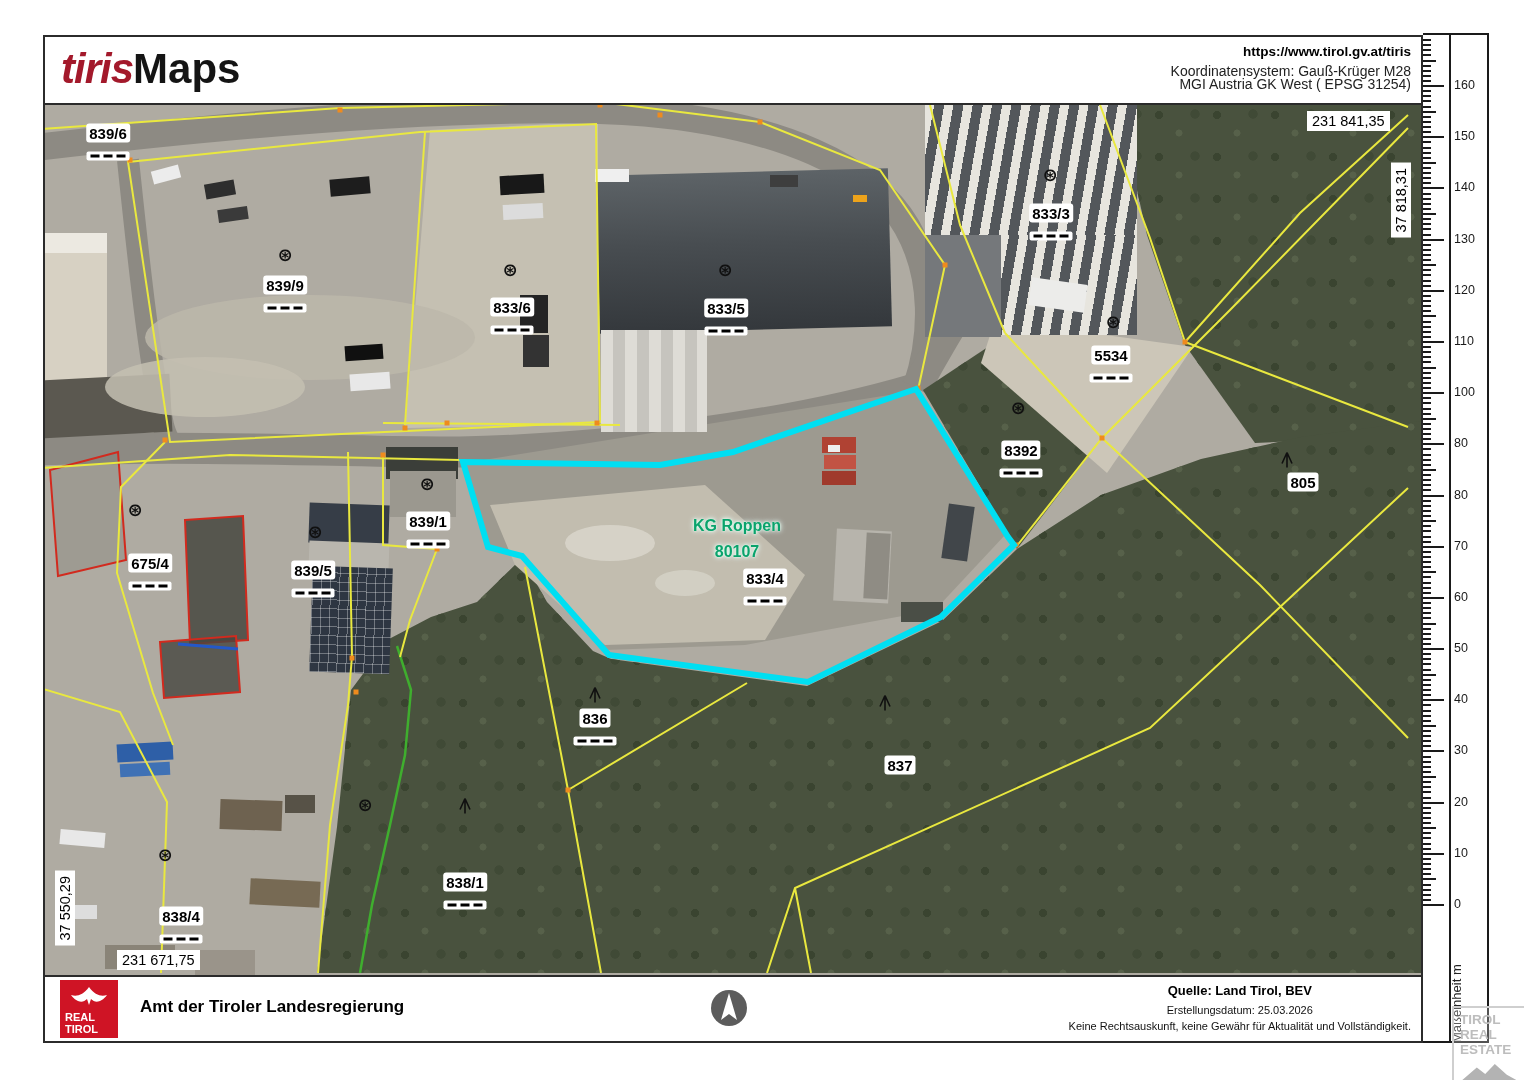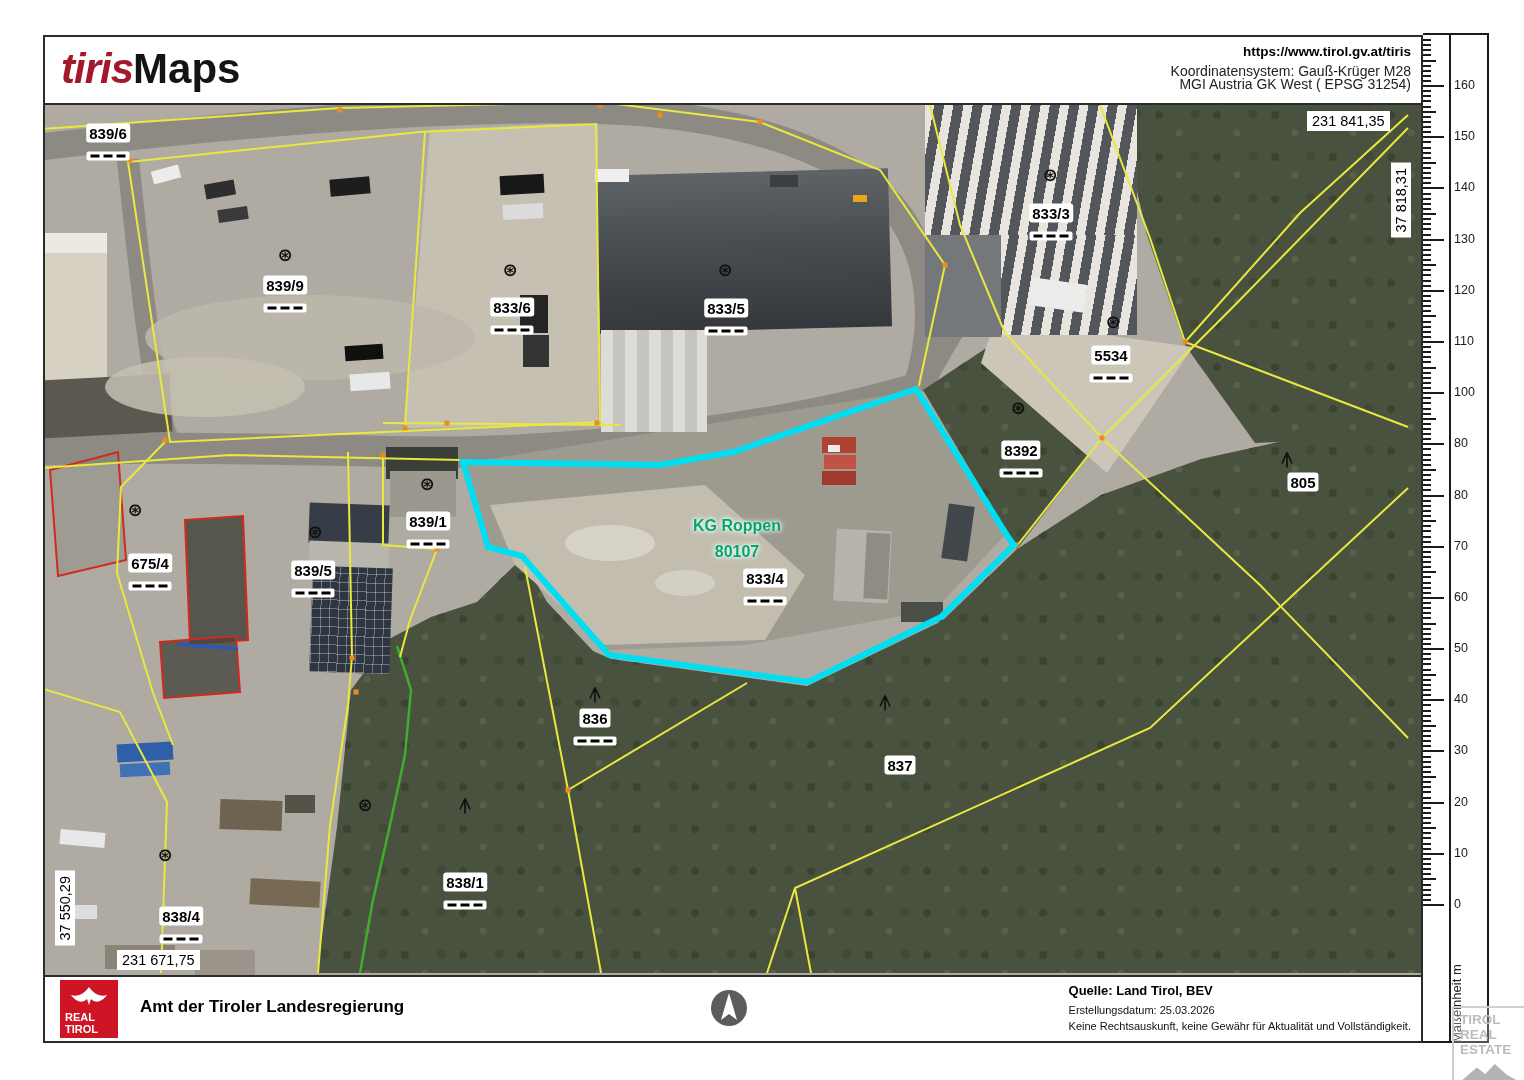--- a/index.html
+++ b/index.html
@@ -50,21 +50,21 @@
   .coordbox.vert{writing-mode:vertical-rl;transform:rotate(180deg);padding:5px 2px;}
   
   .footer{position:absolute;left:0;bottom:0;width:100%;height:66px;border-top:2px solid #2b2b2b;
           box-sizing:border-box;background:#fff;}
   .lt-logo{position:absolute;left:15px;top:3px;width:58px;height:58px;background:#cf1425;
            color:#fff;box-sizing:border-box;}
   .lt-logo .txt{position:absolute;left:5px;bottom:3px;font-size:11px;font-weight:bold;line-height:12px;}
   .lt-logo svg{position:absolute;left:9px;top:4px;}
   .org{position:absolute;left:95px;top:20px;font-size:17px;font-weight:bold;color:#000;}
   .north{position:absolute;left:664px;top:11px;width:40px;height:40px;}
-  .ftr-right{position:absolute;right:10px;top:6px;text-align:left;}
+  .ftr-right{position:absolute;right:10px;top:6px;text-align:center;}
   .ftr-src{font-size:13px;font-weight:bold;color:#000;}
   .ftr-date{font-size:11px;color:#111;margin-top:6px;}
   .ftr-disc{font-size:11px;color:#111;margin-top:4px;}
   
   .ruler-tick{position:absolute;height:2px;background:#1a1a1a;}
   .ruler-lbl{position:absolute;font-size:12.5px;color:#1a1a1a;}
   .ruler-line{position:absolute;background:#1a1a1a;}
   .unitlbl{position:absolute;left:1449px;top:943px;height:100px;writing-mode:vertical-rl;
            transform:rotate(180deg);font-size:13px;color:#222;}
   

